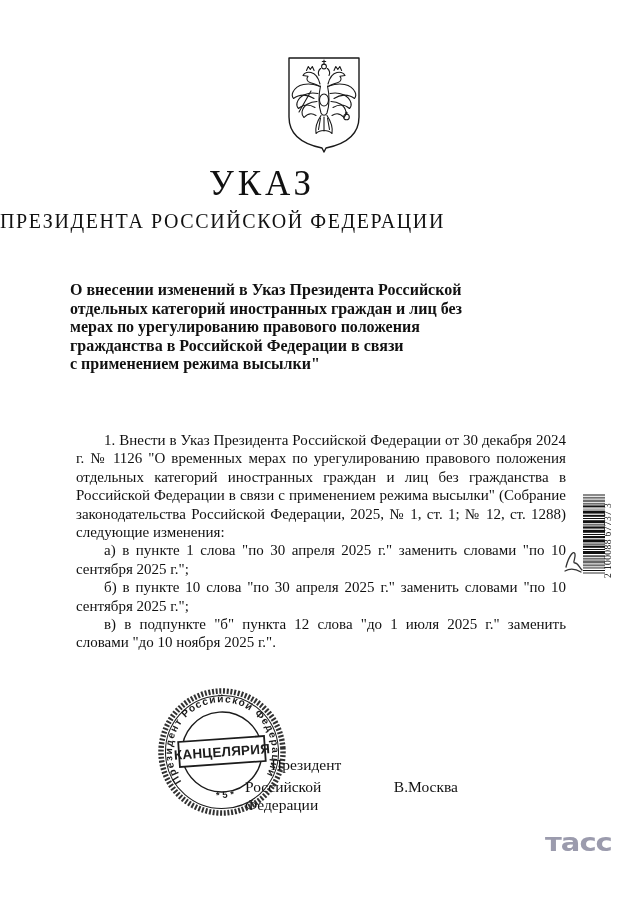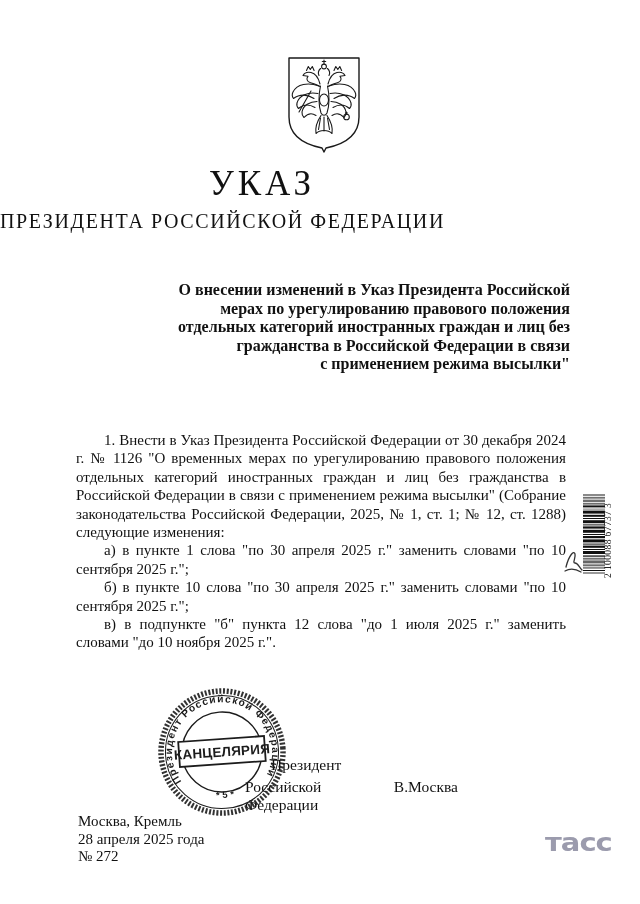--- a/index.html
+++ b/index.html
@@ -16,21 +16,21 @@
   
   .doc-title {
     position:absolute; top:164px; left:0; width:524px; text-align:center;
     font-size:35px; letter-spacing:4px; font-weight:normal;
   }
   .doc-subtitle {
     position:absolute; top:210px; left:0; width:640px; text-align:left;
     font-size:20px; letter-spacing:1.6px;
   }
   .subject {
-    position:absolute; top:281px; left:70px; width:500px; text-align:right;
+    position:absolute; top:281px; left:70px; width:500px; text-align:left;
     font-weight:bold; font-size:16px; line-height:18.6px;
   }
   .subject span { display:block; }
 
   
   .body-text {
     position:absolute; top:419px; left:76px; width:490px;
     font-size:15px; line-height:18.4px; text-align:justify;margin-top:12px;
   }
   .body-text p { margin:0; text-indent:28px; }
@@ -105,22 +105,22 @@
       <circle cx="62.5" cy="62" r="2.8"></circle>
       <path d="M62.5,59.2 v-2.2 M61.4,58 h2.2"></path>
     </g>
   </svg>
 
   <div class="doc-title">УКАЗ</div>
   <div class="doc-subtitle">ПРЕЗИДЕНТА РОССИЙСКОЙ ФЕДЕРАЦИИ</div>
 
   <div class="subject">
     <span>О внесении изменений в Указ Президента Российской</span>
+    <span>отдельных категорий иностранных граждан и лиц без</span>
     <span>мерах по урегулированию правового положения</span>
-    <span>отдельных категорий иностранных граждан и лиц без</span>
     <span>гражданства в Российской Федерации в связи</span>
     <span>с применением режима высылки"</span>
   </div>
 
   <div class="body-text">
     <p>1. Внести в Указ Президента Российской Федерации от 30 декабря 2024 г. № 1126 "О временных мерах по урегулированию правового положения отдельных категорий иностранных граждан и лиц без гражданства в Российской Федерации в связи с применением режима высылки" (Собрание законодательства Российской Федерации, 2025, № 1, ст. 1; № 12, ст. 1288) следующие изменения:</p>
     <p>а) в пункте 1 слова "по 30 апреля 2025 г." заменить словами "по 10 сентября 2025 г.";</p>
     <p>б) в пункте 10 слова "по 30 апреля 2025 г." заменить словами "по 10 сентября 2025 г.";</p>
     <p>в) в подпункте "б" пункта 12 слова "до 1 июля 2025 г." заменить словами "до 10 ноября 2025 г.".</p>
   </div>
@@ -141,25 +141,20 @@
   </svg>
 
   <div class="signature">
     <div class="sig-line1">Президент</div>
     <div class="sig-line2">
       <span>Российской Федерации</span>
       <span>В.Москва</span>
     </div>
   </div>
 
-  <div class="dateline">
-    <div>Москва, Кремль</div>
-    <div>28 апреля 2025 года</div>
-    <div>№ 272</div>
-  </div>
 
   <div class="tass">тасс</div>
 
   <svg class="barcode" viewBox="0 0 22 80">
     <g fill="#111">
       <rect x="0" y="0" width="22" height="2.2" fill="#8a8a8a"></rect>
       <rect x="0" y="3.4" width="22" height="1"></rect>
       <rect x="0" y="5.6" width="22" height="2.6" fill="#6f6f6f"></rect>
       <rect x="0" y="9.4" width="22" height="1"></rect>
       <rect x="0" y="11.4" width="22" height="2"></rect>

